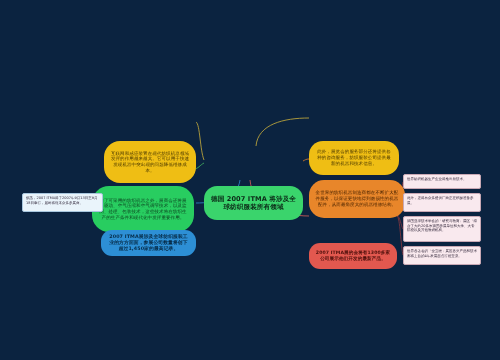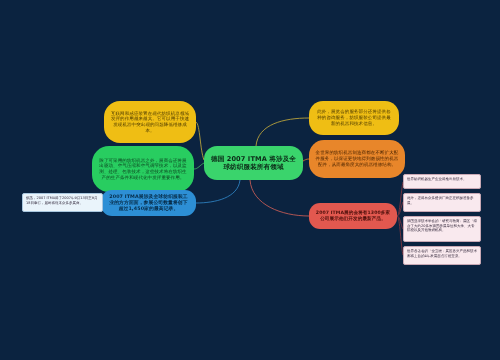--- a/index.html
+++ b/index.html
@@ -15,20 +15,21 @@
   .node{
     position:absolute;
     box-sizing:border-box;
     display:flex;align-items:center;justify-content:center;
     text-align:center;
     border-radius:14px;
     padding:4px 6px;
     line-height:1.28;
     letter-spacing:.1px;
     word-break:break-all;
+    margin-top:40px;
   }
   .node span{display:block;width:100%;}
 
   
   .n-center{
     left:204px;top:146px;width:99px;height:34px;
     background:#3ad46c;color:#0c2b18;
     font-size:6.6px;font-weight:700;border-radius:13px;
   }
   

